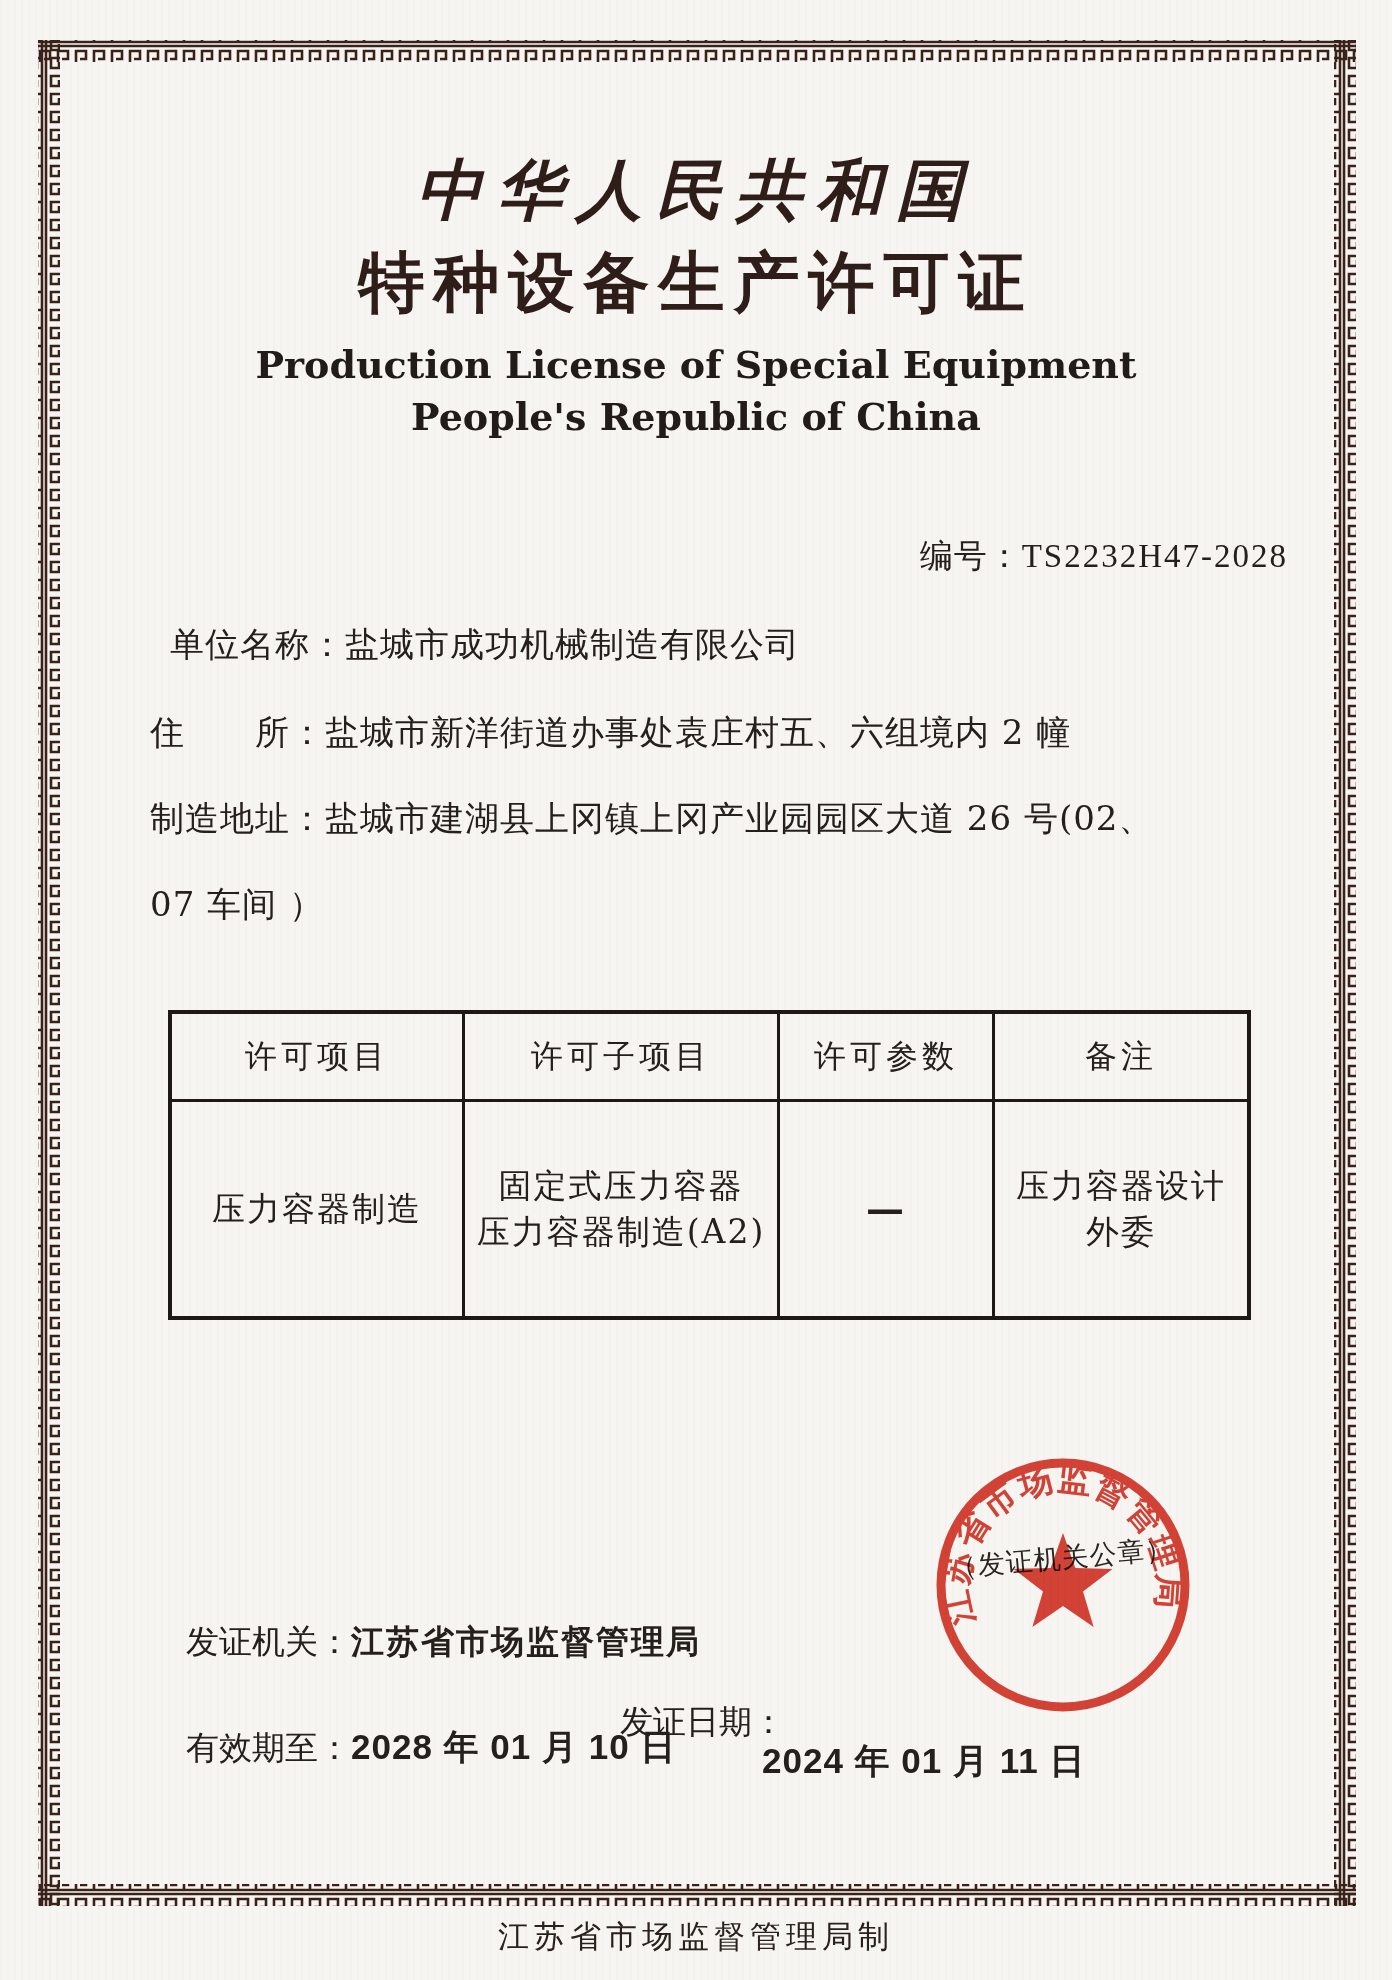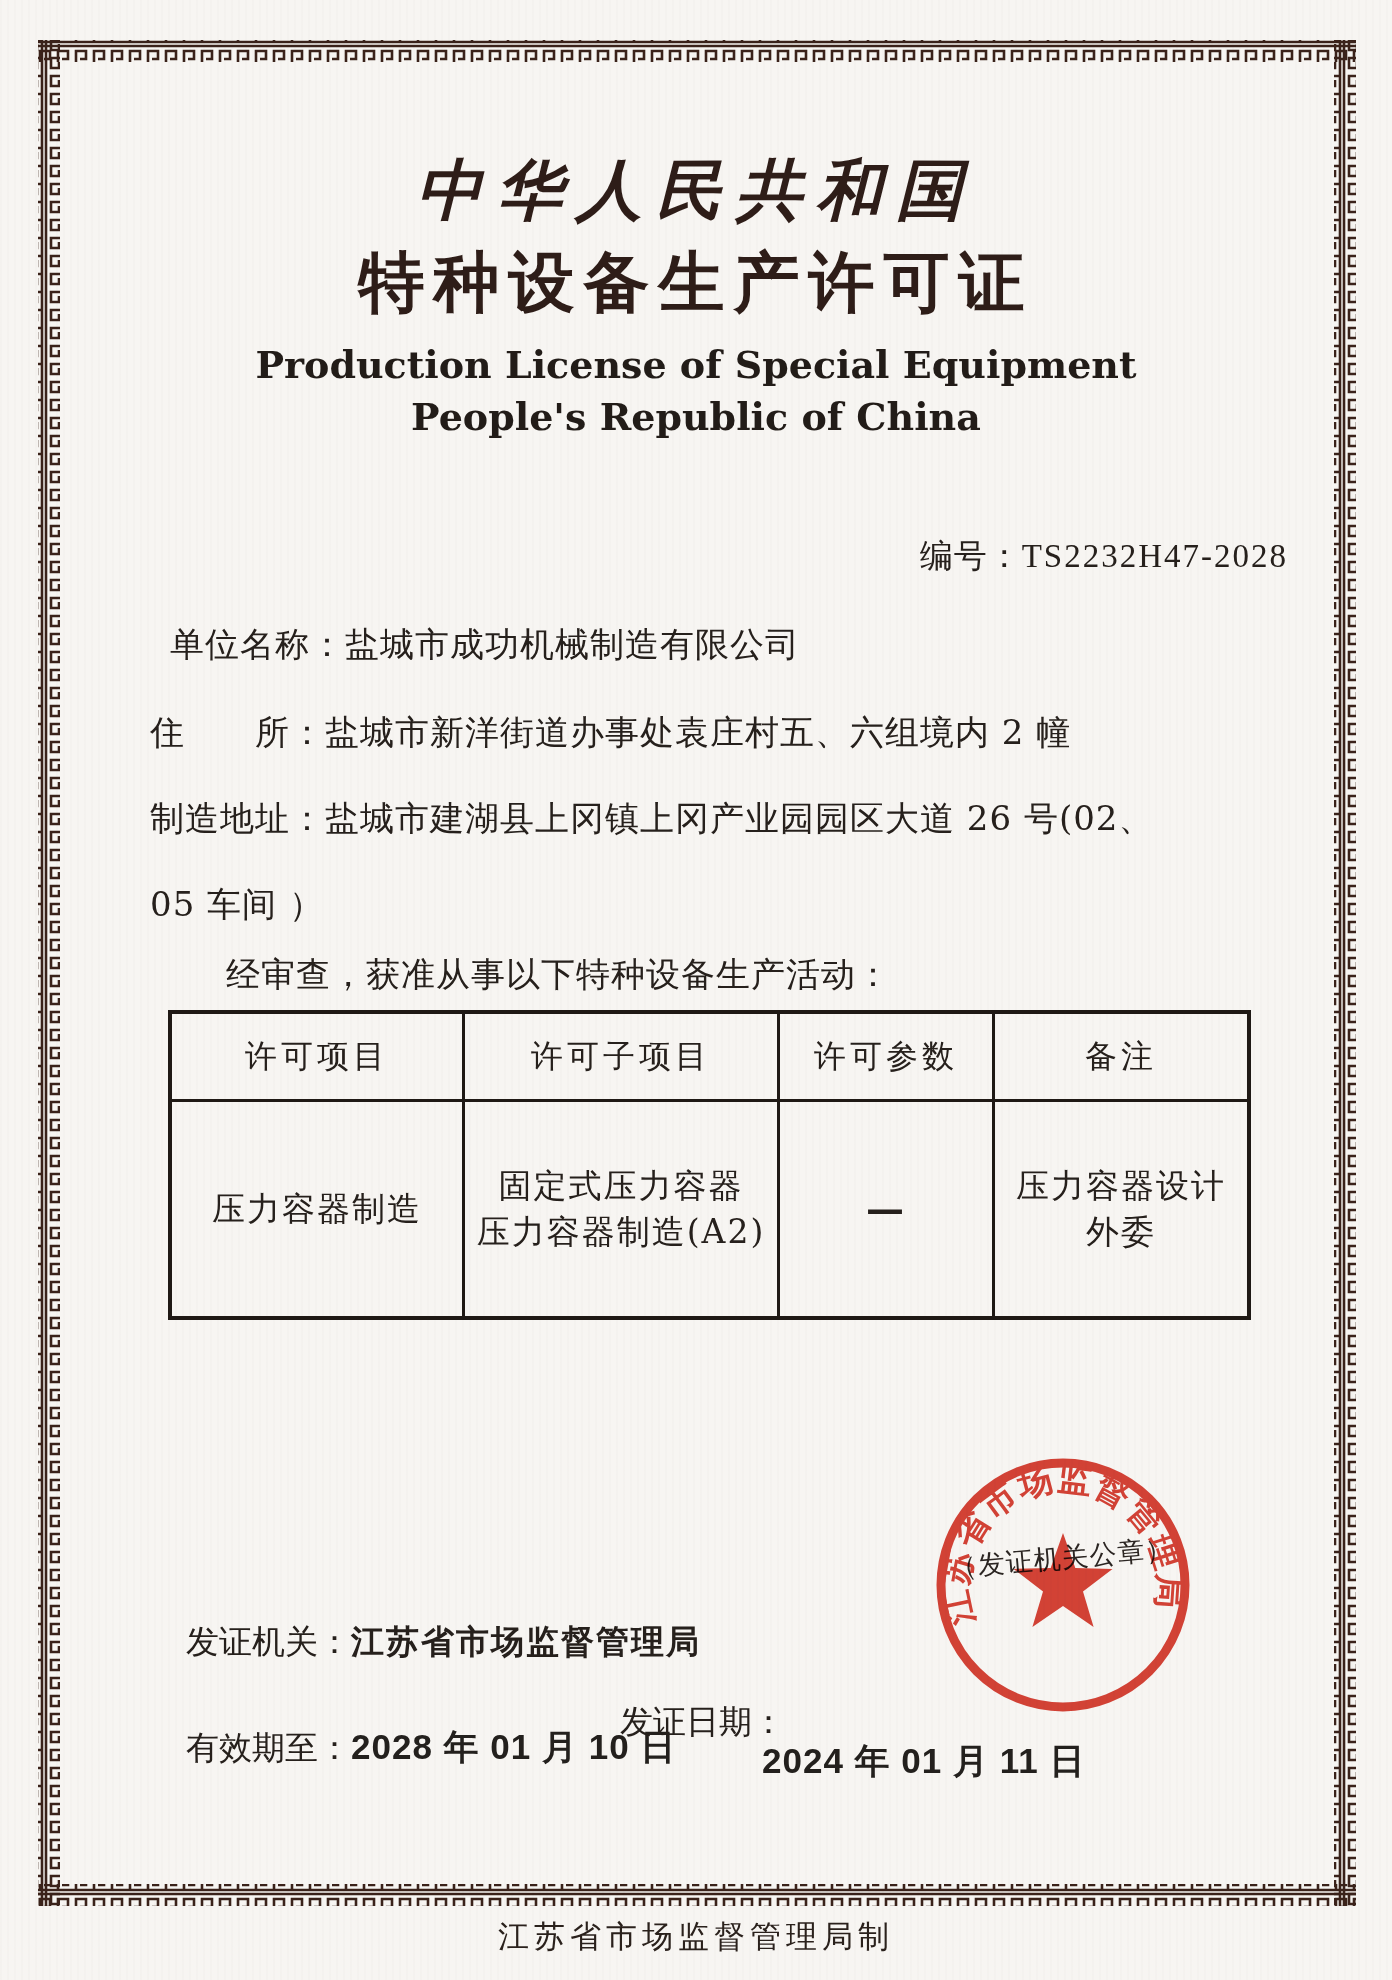--- a/index.html
+++ b/index.html
@@ -101,23 +101,22 @@
   <div class="abs field f1">
     <span>单位名称：</span><span>盐城市成功机械制造有限公司</span>
   </div>
   <div class="abs field f2">
     <span>住　　所：</span><span>盐城市新洋街道办事处袁庄村五、六组境内 2 幢</span>
   </div>
   <div class="abs field f3">
     <span>制造地址：</span><span>盐城市建湖县上冈镇上冈产业园园区大道 26 号(02、</span>
   </div>
   <div class="abs field f4">
-    <span>05 车间 ）</span>
+    <span>07 车间 ）</span>
   </div>
-  <div class="abs statement">经审查，获准从事以下特种设备生产活动：</div>
 
   <div class="abs lic-table">
     <div class="cell head">许可项目</div>
     <div class="cell head cleft">许可子项目</div>
     <div class="cell head cleft">许可参数</div>
     <div class="cell head cleft">备注</div>
 
     <div class="cell">压力容器制造</div>
     <div class="cell cleft">
       <span>固定式压力容器</span>

